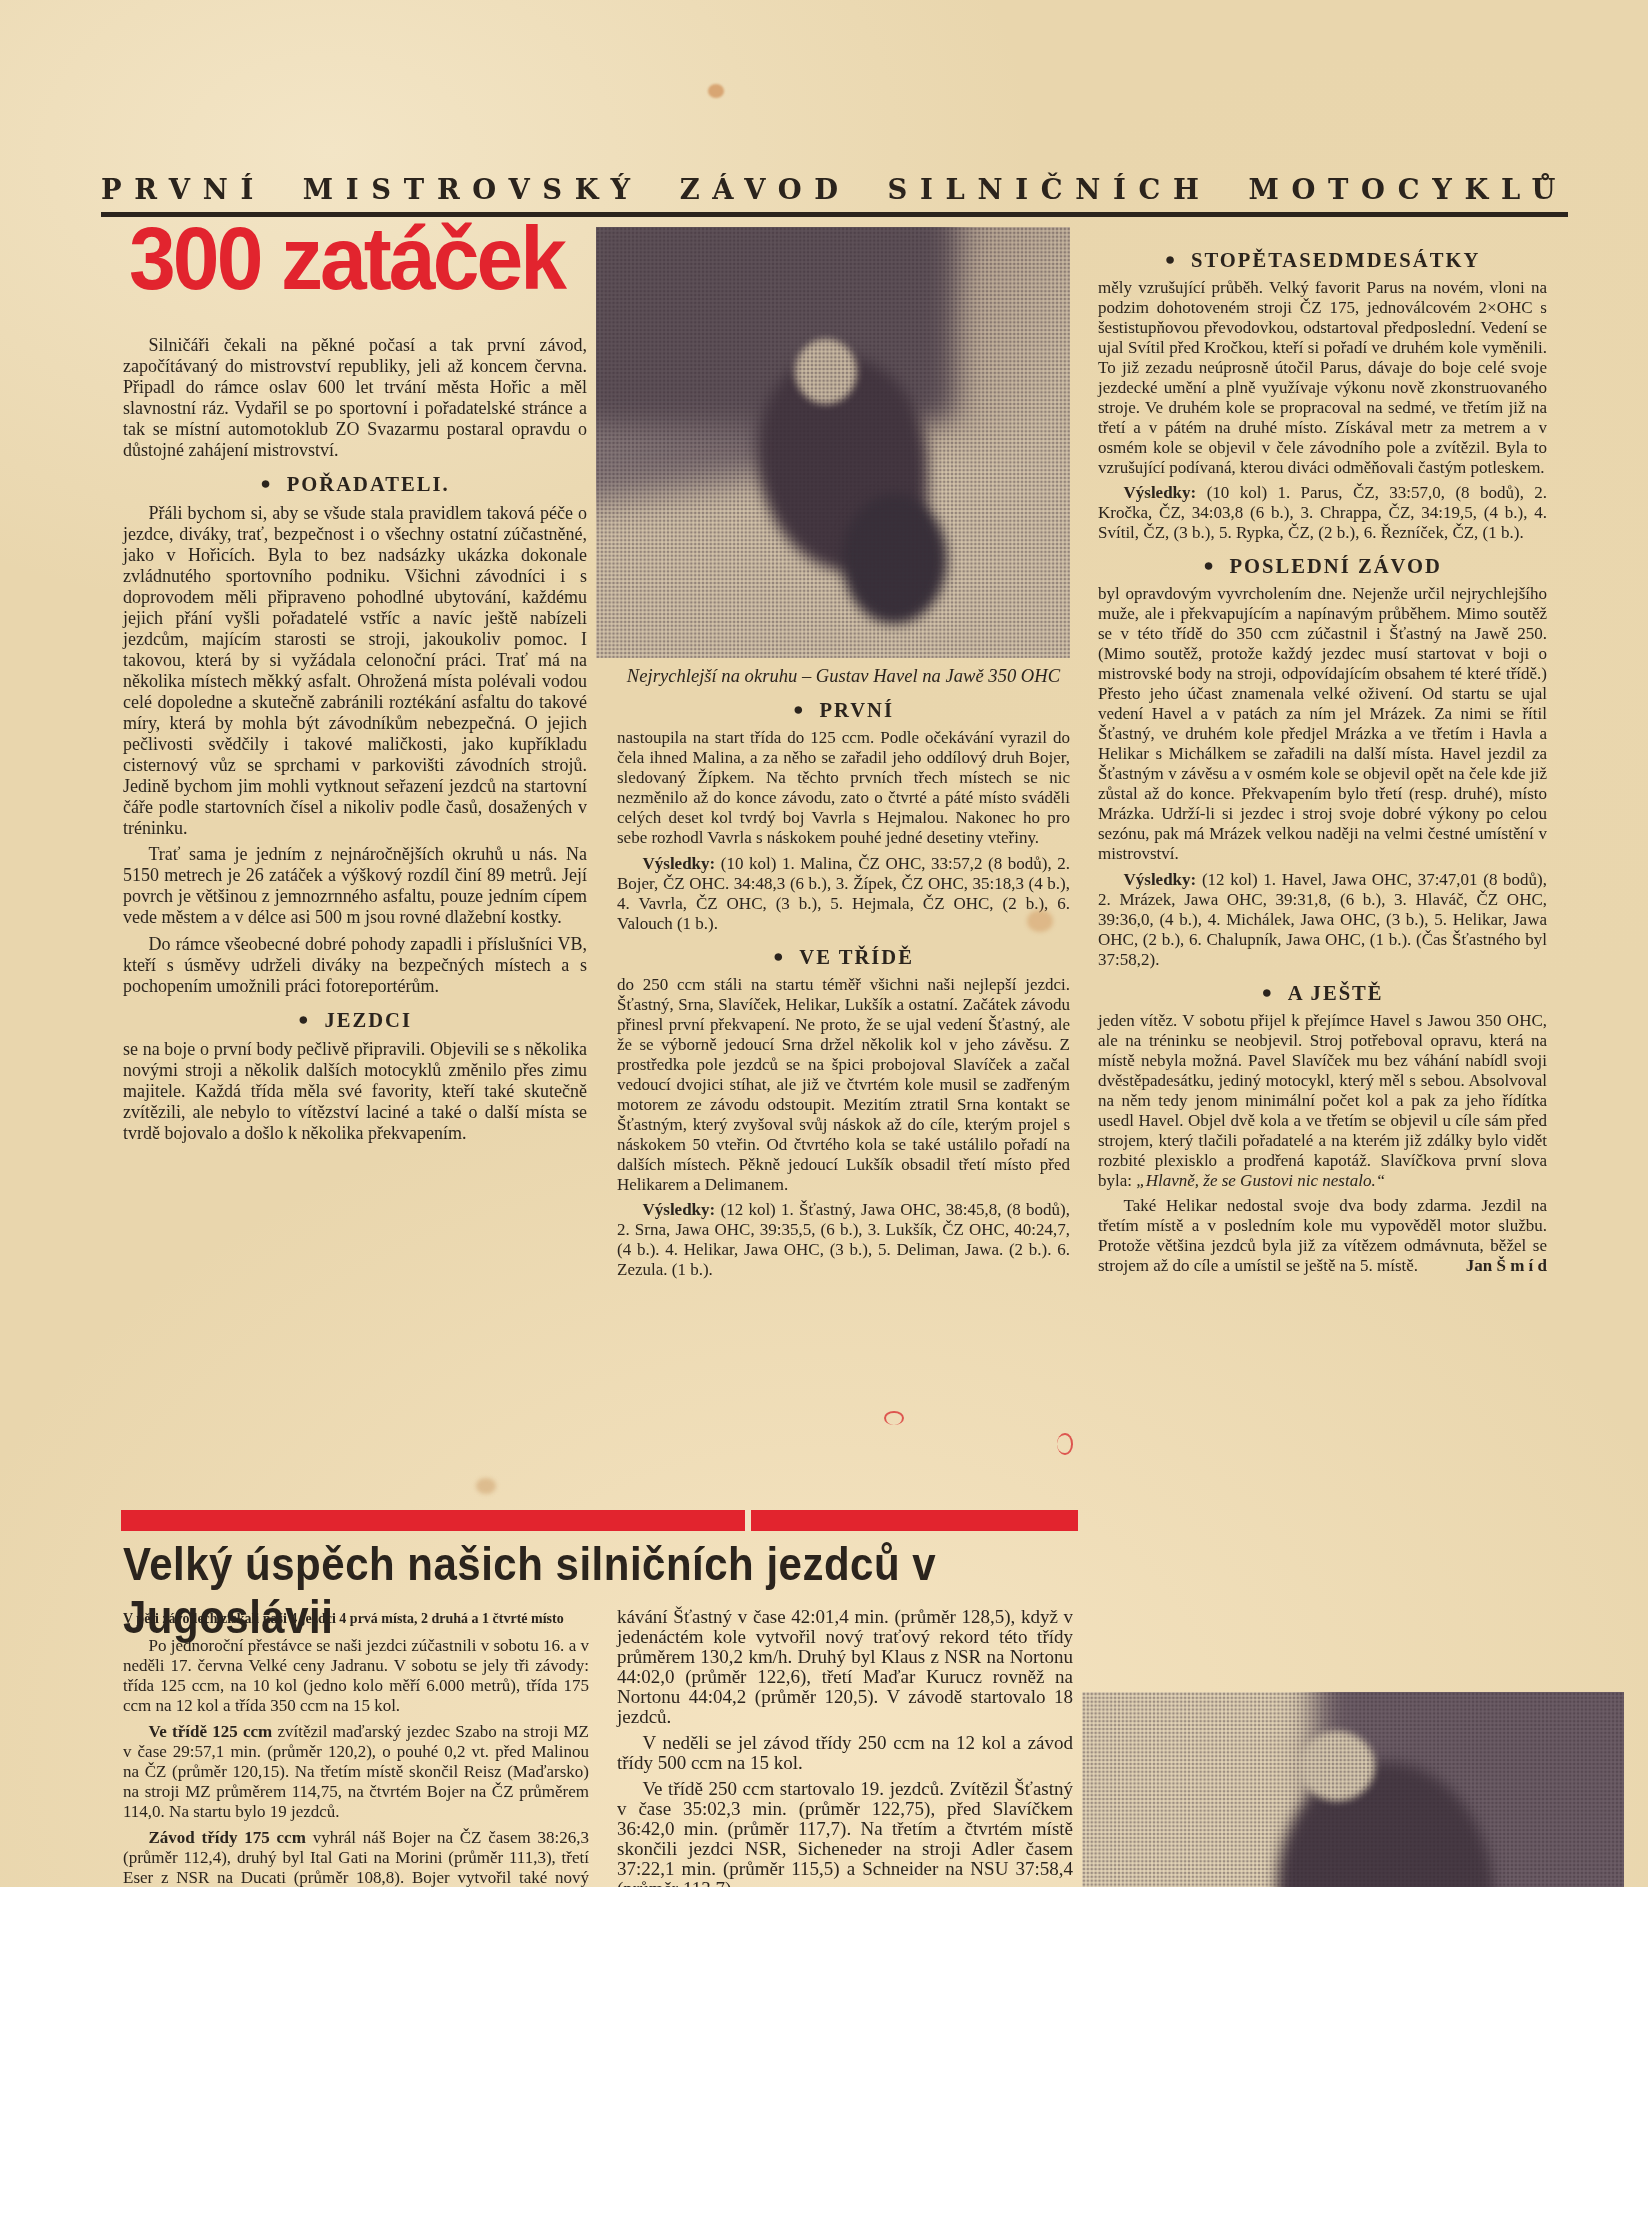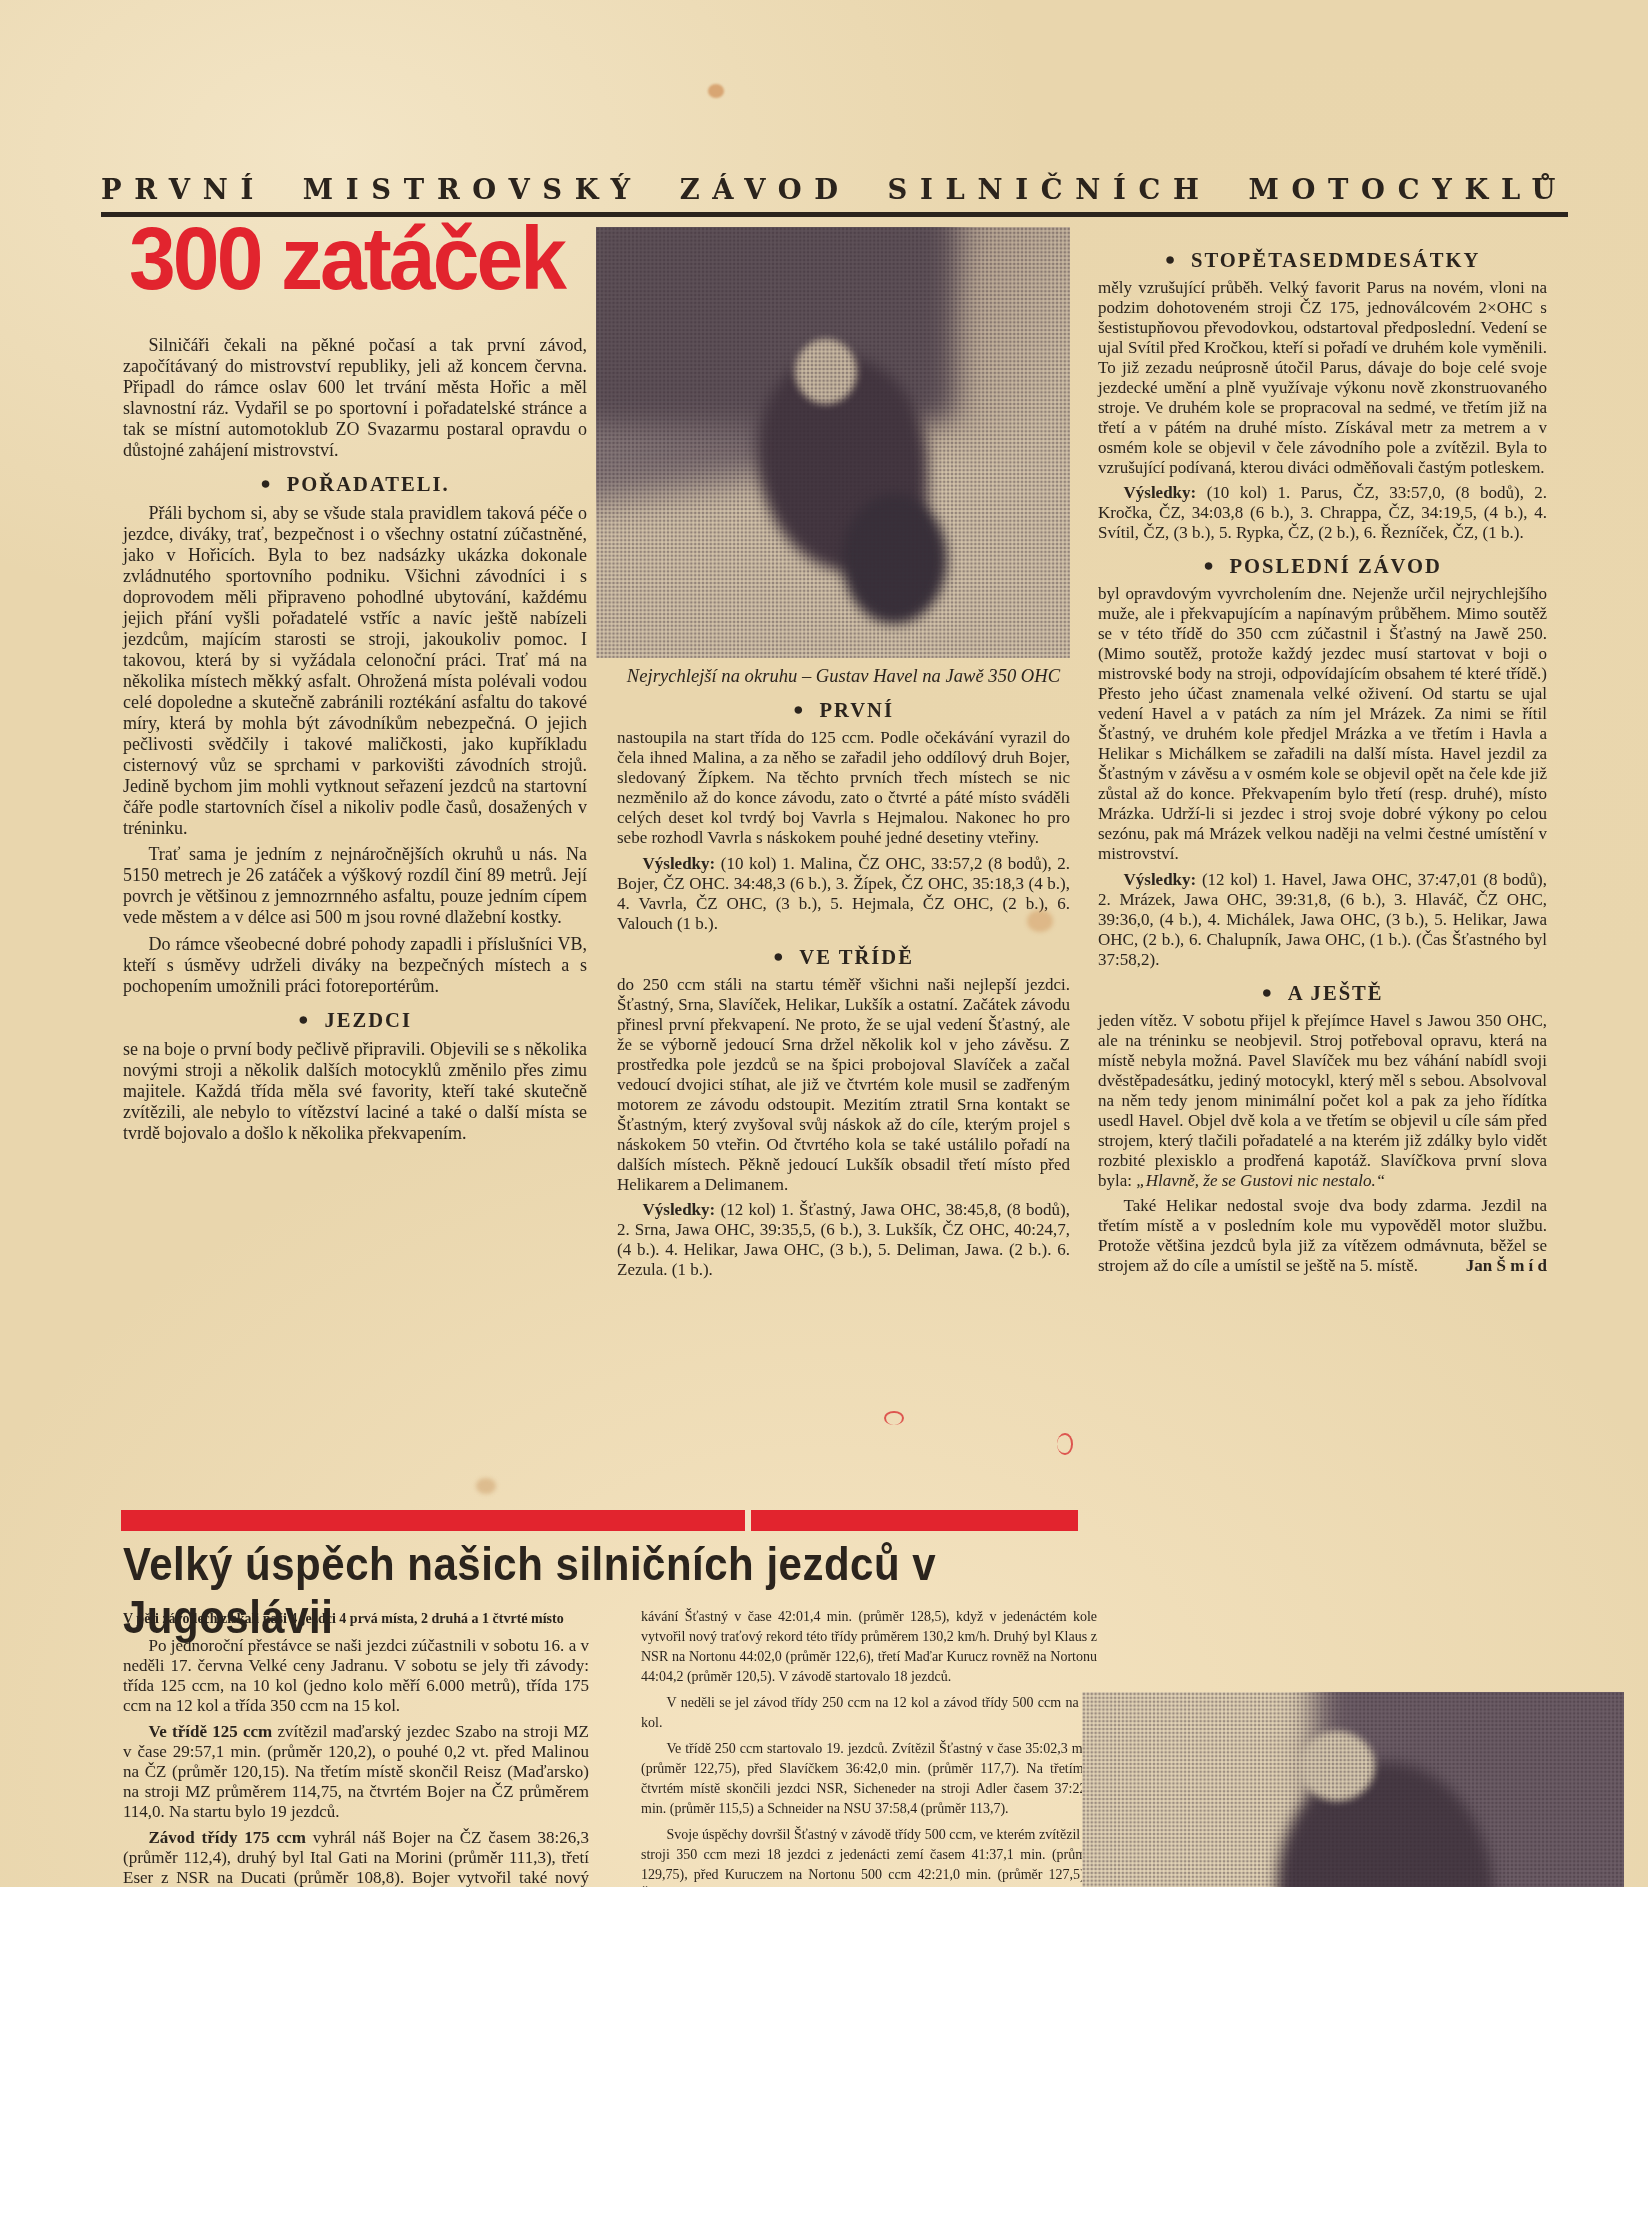--- a/index.html
+++ b/index.html
@@ -44,21 +44,21 @@
     background:linear-gradient(115deg,#8f8180 0%,#7b6d70 38%,#baa895 60%,#cfbfa6 80%,#c2b19c 100%);}
   #photo2{left:1082px;top:1692px;width:542px;height:390px;
     background:linear-gradient(100deg,#dbcbaf 0%,#cfbfa5 38%,#978790 70%,#7e6f78 100%);}
 
   
   .divider{left:121px;top:1510px;width:957px;height:20.6px;background:#e2242e;}
   .divider-gap{left:745px;top:1510px;width:5.9px;height:20.6px;background:#f2e3c4;}
   .a2-title{left:123px;top:1537px;width:961px;font-family:"Liberation Sans", sans-serif;font-weight:bold;
     font-size:42px;letter-spacing:0.5px;color:#2b241d;transform:scaleY(1.12);transform-origin:left top;}
   #a2c1{left:123px;top:1607px;width:466px;font-size:17px;line-height:20px;}
-  #a2c2{left:617px;top:1607px;width:456px;font-size:14px;line-height:20px;margin-left:24px;}
+  #a2c2{left:617px;top:1607px;width:456px;font-size:19px;line-height:20px;}
   .a2-lead{font-weight:bold;font-size:14px;line-height:23.5px;text-align:justify;margin:0 0 7.8px 0;}
   .plead{font-weight:bold;}
   .caption2{left:1085px;top:2088px;width:529px;font-style:italic;font-size:19.6px;}
 
   
   .footer{left:123px;top:2125px;display:flex;align-items:baseline;}
   .page-num{font-family:"Liberation Sans", sans-serif;font-weight:bold;font-size:41px;letter-spacing:1px;}
   .mag-name{font-family:"DejaVu Serif", serif;font-weight:bold;font-size:22.5px;letter-spacing:6.9px;margin-left:21.6px;}
 
   

